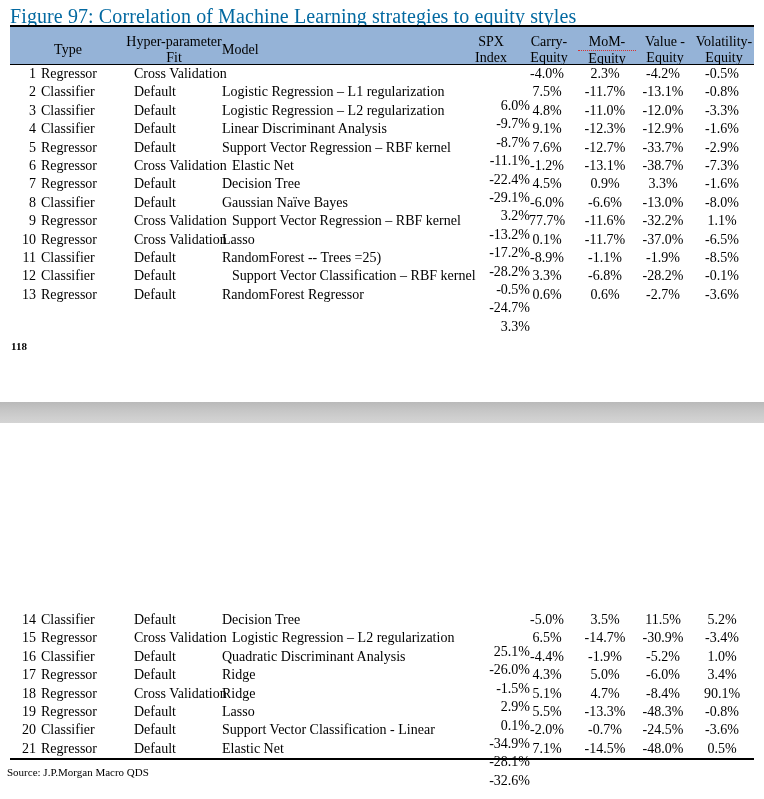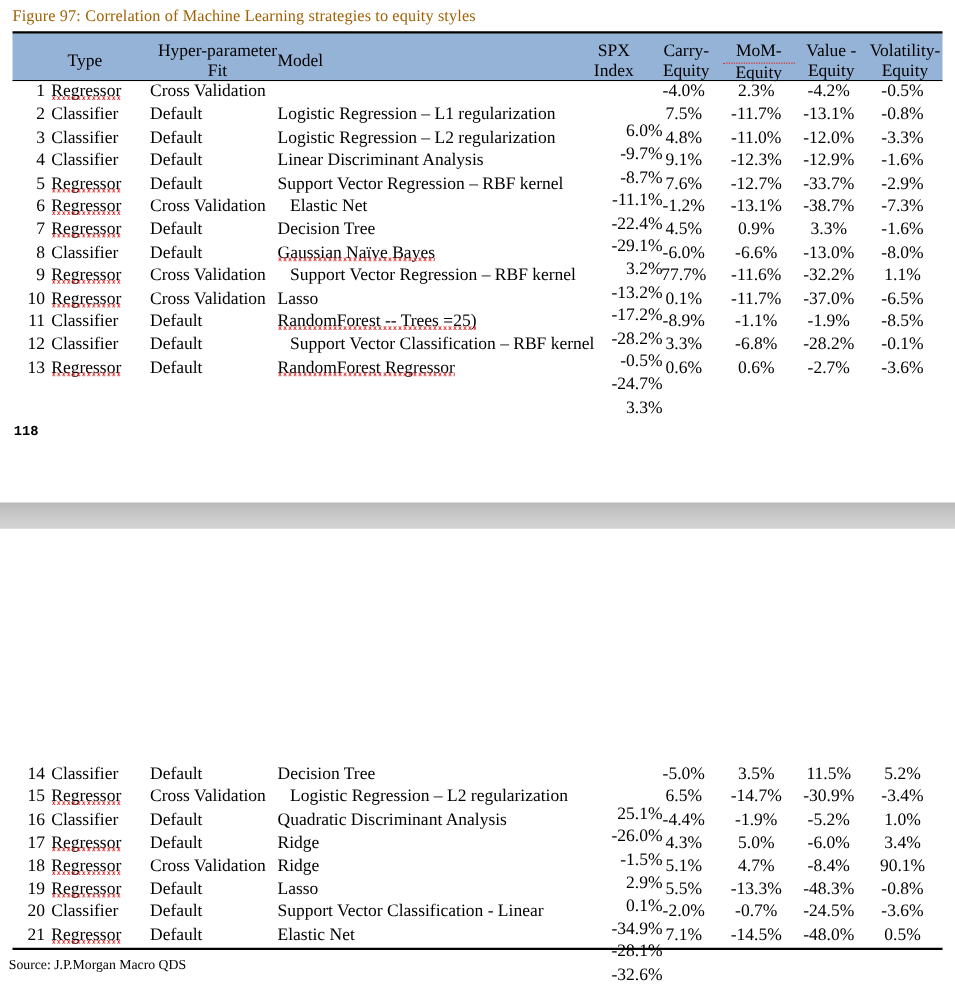--- a/index.html
+++ b/index.html
@@ -21,22 +21,22 @@
     width: 764px;
     height: 799px;
   }
 
   
   .fig-caption {
     position: absolute;
     left: 10px;
     top: 5px;
     width: 740px;
-    font-size: 13px;
-    color: #a16207;
+    font-size: 20px;
+    color: #0369a1;
     font-family: "Liberation Serif", "DejaVu Serif", serif;
     white-space: nowrap;
     letter-spacing: 0.1px;
   }
 
   
   .tbl-block {
     position: absolute;
     left: 10px;
     width: 744px;
@@ -100,21 +100,21 @@
     color: #000000;
   }
   .cell {
     position: absolute;
     top: 0;
     white-space: nowrap;
     line-height: 18.4px;
   }
   .c-idx   { left: 0px;   width: 26px; text-align: right; }
   .c-type  { left: 31px;  width: 84px; text-align: left; }
-  .c-hyper { left: 110px; width: 104px; text-align: left; }
+  .c-hyper { left: 124px; width: 104px; text-align: left; }
   .c-model { left: 212px; width: 248px; text-align: left; }
   .c-model.indent { left: 222px; }
   .c-v0 { left: 462px; width: 58px; text-align: right; margin-top: 32px; }
   .c-v1 { left: 508px; width: 58px; text-align: center; }
   .c-v2 { left: 566px; width: 58px; text-align: center; }
   .c-v3 { left: 624px; width: 58px; text-align: center; }
   .c-v4 { left: 682px; width: 60px; text-align: center; }
 
   
   .wavy {
@@ -135,21 +135,21 @@
   }
 
   
   .page-number {
     position: absolute;
     left: 11px;
     top: 340px;
     font-size: 11px;
     font-weight: bold;
     color: #000000;
-    font-family: Liberation Mono, monospace;
+    font-family: Liberation Serif, serif;
   }
 
   
   .page-gap {
     position: absolute;
     left: 0;
     top: 402px;
     width: 764px;
     height: 21px;
     background: linear-gradient(to bottom, #b9b9b9 0%, #c6c6c6 40%, #cfcfcf 75%, #d4d4d4 100%);

